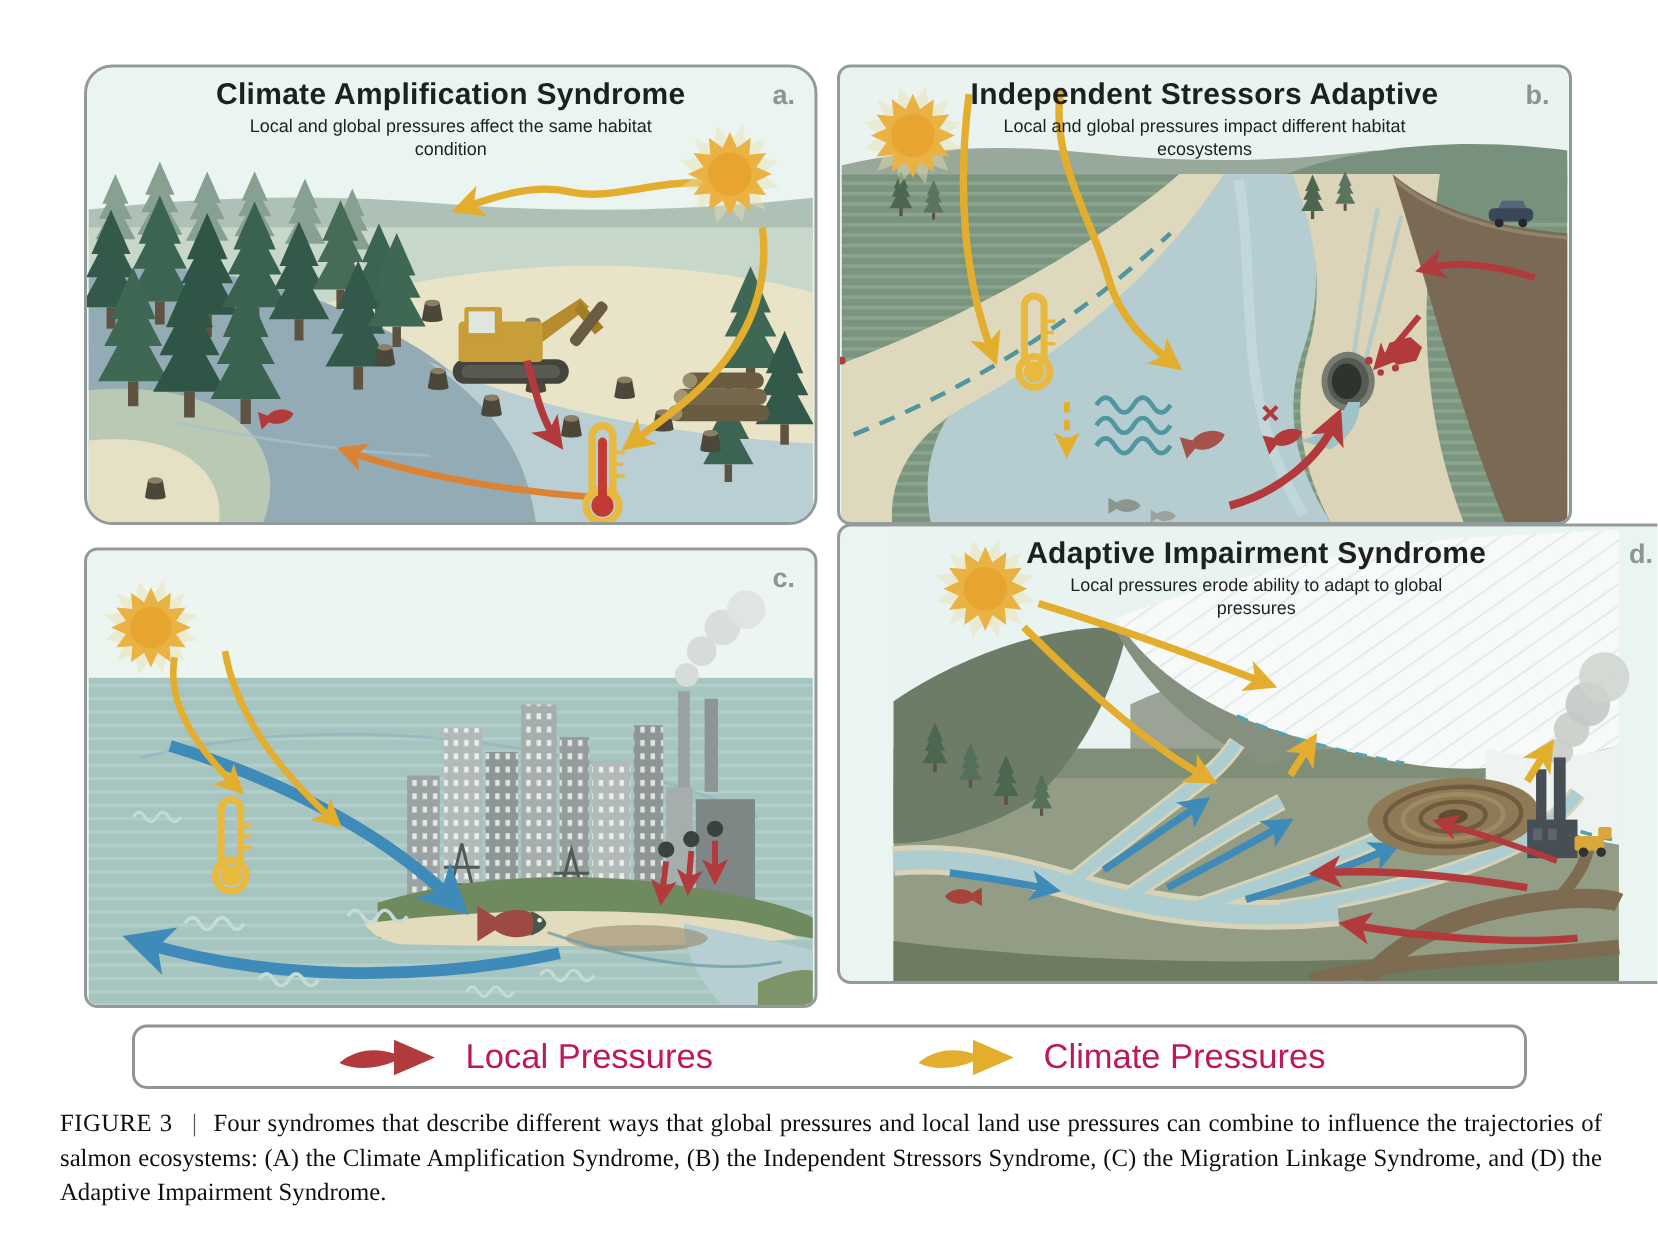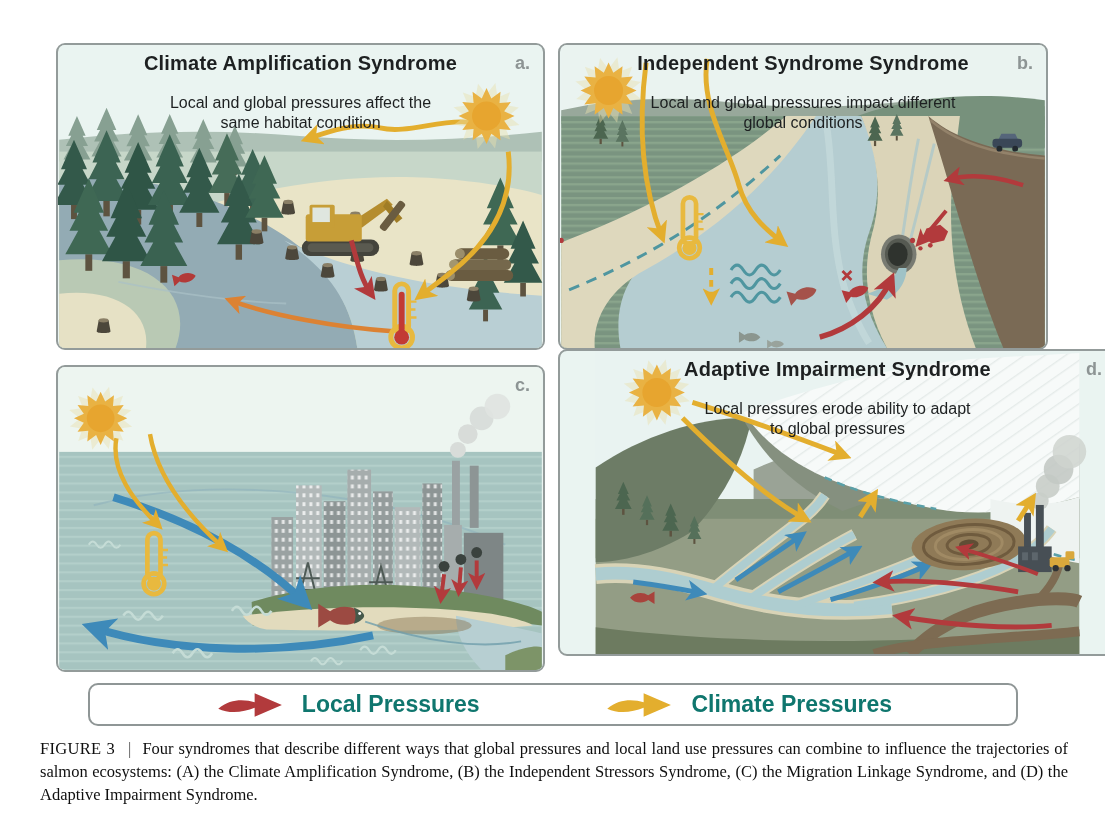--- a/index.html
+++ b/index.html
@@ -1,33 +1,33 @@
 <!DOCTYPE html>
 <html style="--local-red: #b23a3c; --global-yellow: #e3ae2e; --salmon-blue: #3e8ab9; --sun-core: #e7a52f; --sun-ray: #e9b243;"><head>
 <meta charset="utf-8">
 <style>
   html,body{margin:0;padding:0;background:#ffffff;}
   #figure{position:relative;width:1105px;height:840px;background:#fff;overflow:hidden;
           font-family:"Liberation Sans",sans-serif;}
   .panel{position:absolute;width:489px;height:307px;border:2px solid #939b9a;border-radius:9px;
          overflow:hidden;background:#eaf4f1;box-sizing:border-box;}
-  #panel-a{left:56px;top:43px;}
+  #panel-a{left:56px;top:43px;border-radius:19px;}
   #panel-b{left:558px;top:43px;width:490px;}
   #panel-c{left:56px;top:365px;}
   #panel-d{left:558px;top:349px;width:559px;}
   .scene{position:absolute;left:0;top:0;width:100%;height:100%;}
   .panel-head{position:absolute;left:0;right:0;top:7px;text-align:center;z-index:3;color:#1d2021;}
   .panel-title{font-size:20px;font-weight:bold;letter-spacing:.2px;}
-  .panel-sub{font-size:16px;line-height:1.22;margin:18px auto 0;}
+  .panel-sub{font-size:12px;line-height:1.22;margin:2px auto 0;}
   .panel-letter{position:absolute;top:8px;right:13px;z-index:3;font-size:18px;font-weight:bold;color:#8d9494;}
   #legend{position:absolute;left:88px;top:683px;width:930px;height:43px;background:#fff;
           border:2px solid #8f9696;border-radius:10px;box-sizing:border-box;
           display:flex;align-items:center;justify-content:space-evenly;z-index:4;}
   .legend-item{display:flex;align-items:center;gap:14px;}
-  .legend-label{font-size:23px;font-weight:bold;color:#0f766e;}
+  .legend-label{font-size:23px;font-weight:normal;color:#be185d;}
   #caption{position:absolute;left:40px;top:737px;width:1028px;font-family:"Liberation Serif",serif;
            font-size:16.5px;line-height:23px;color:#0f0f0f;text-align:justify;}
   #caption .fig-label{font-weight:normal;letter-spacing:.3px;}
   #caption .sep{color:#555;margin:0 11px 0 13px;font-weight:normal;}
   svg{display:block;}
 </style>
 </head>
 <body>
 
 <div id="figure">
@@ -237,22 +237,22 @@
       </g>
       <g>
         <use href="#conifer" transform="translate(318,88) scale(.45)" fill="#4c6650"></use>
         <use href="#conifer" transform="translate(340,84) scale(.4)" fill="#5a7460"></use>
         <use href="#conifer" transform="translate(40,86) scale(.45)" fill="#4c6650"></use>
         <use href="#conifer" transform="translate(62,90) scale(.4)" fill="#5a7460"></use>
       </g>
       <use href="#sunburst" transform="translate(48,46) scale(1.05)"></use>
     </svg>
     <div class="panel-head">
-      <div class="panel-title">Independent Syndrome Syndrome</div>
-      <div class="panel-sub" style="max-width:316px">Local and global pressures impact different global conditions</div>
+      <div class="panel-title">Independent Stressors Adaptive</div>
+      <div class="panel-sub" style="max-width:316px">Local and global pressures impact different habitat ecosystems</div>
     </div>
     <div class="panel-letter">b.</div>
   </div>
 
   <div class="panel" id="panel-c">
     <svg class="scene" viewBox="0 0 489 307">
       <rect width="489" height="307" fill="#edf5f0"></rect>
       <rect y="86" width="489" height="221" fill="url(#patSea)"></rect>
       <path d="M35,140 C160,108 330,126 452,180" fill="none" stroke="#8fb3bd" stroke-width="2" opacity=".6"></path>
       <g>

